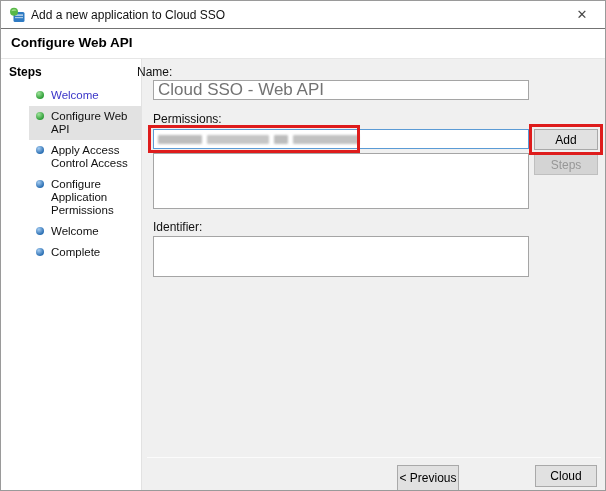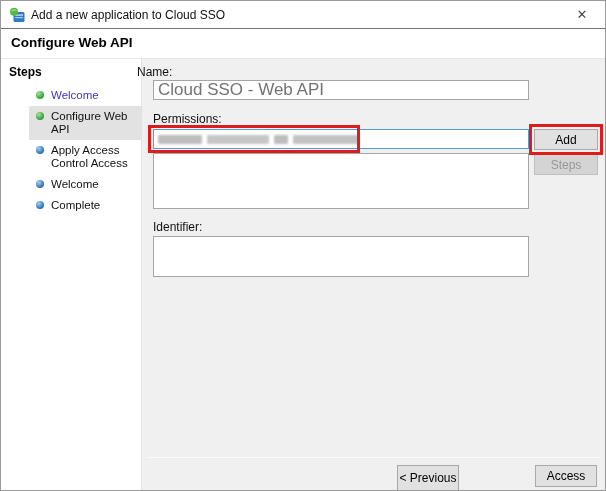--- a/index.html
+++ b/index.html
@@ -104,20 +104,24 @@
       <div class="step current">
         <span class="dot green"></span>
         <span>Configure Web API</span>
       </div>
       <div class="step">
         <span class="dot blue"></span>
         <span>Apply Access Control Access</span>
       </div>
       <div class="step">
         <span class="dot blue"></span>
+        <span>Configure Application Permissions</span>
+      </div>
+      <div class="step">
+        <span class="dot blue"></span>
         <span>Welcome</span>
       </div>
       <div class="step">
         <span class="dot blue"></span>
         <span>Complete</span>
       </div>
     </div>
   </div>
 
   <div class="content-bg"></div>
@@ -139,15 +143,15 @@
   <div class="identifier-list" role="listbox"></div>
 
   <div class="annotation anno-identifier"></div>
   <div class="annotation anno-add"></div>
 
   <span class="field-label lbl-description">Identifier:</span>
   <textarea class="description-box" style=""></textarea>
 
   <div class="divider"></div>
   <button class="btn previous-button">&lt; Previous</button>
-  <button class="btn cancel-button">Access</button>
+  <button class="btn cancel-button">Cloud</button>
 
 </div>
 
 </body></html>

